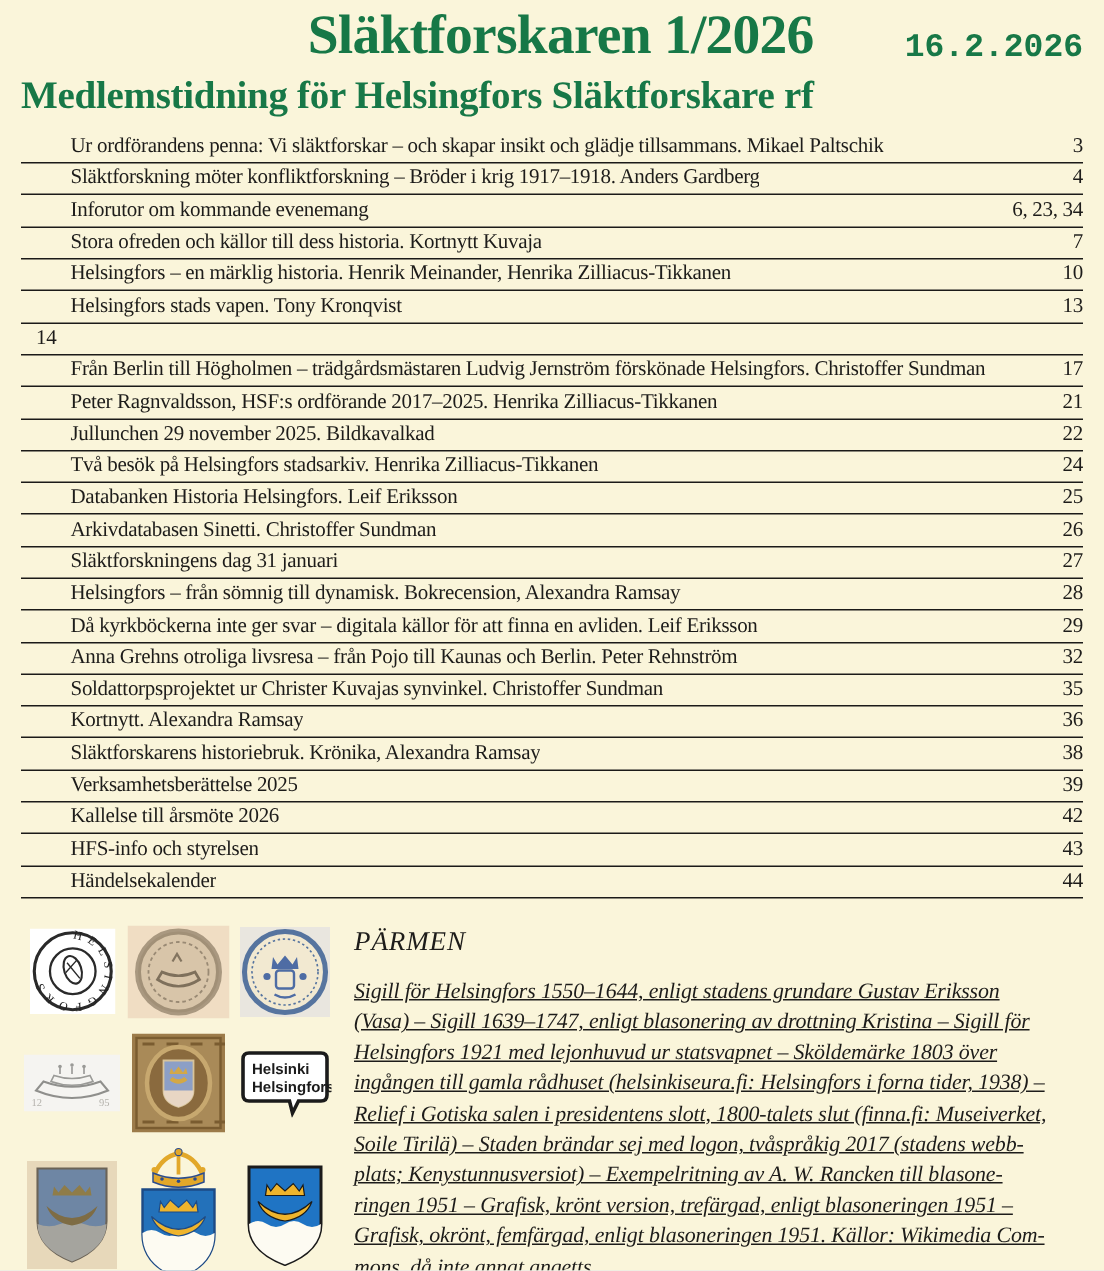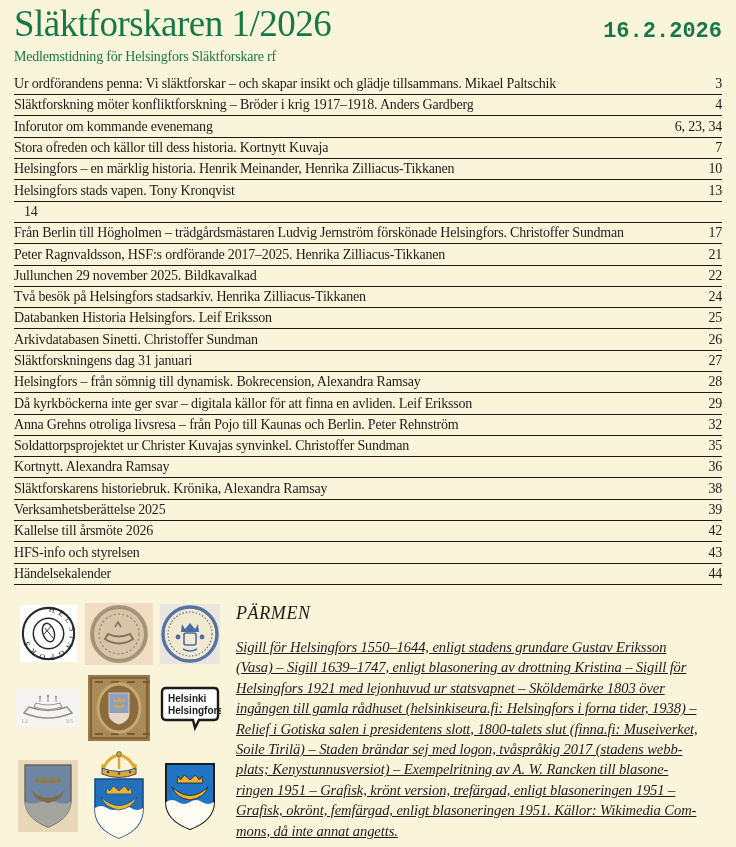--- a/index.html
+++ b/index.html
@@ -12,29 +12,29 @@
     background: var(--bg, #FAF5DA);
     font-family: "Liberation Serif", "DejaVu Serif", serif;
     color: var(--ink, #1d1c1a);
     padding: 5px 14px 0 14px;
     overflow: hidden;
   }
   
   .masthead { display: flex; justify-content: space-between; align-items: flex-start; }
   .masthead h1 {
     font-size: 37px;
-    font-weight: normal;
+    font-weight: bold;
     color: var(--accent, #177847);
     letter-spacing: -0.5px;
     line-height: 1.05;
     text-align: right;
   }
   .masthead .subtitle {
-    font-size: 14px;
-    font-weight: normal;
+    font-size: 26px;
+    font-weight: bold;
     color: var(--accent, #177847);
     margin-top: 5px;
     letter-spacing: -0.2px;
   }
   .masthead-right {
     text-align: right;
     font-size: 22px;
     font-weight: bold;
     color: var(--accent, #177847);
     line-height: 1.1;
@@ -47,21 +47,21 @@
     display: flex;
     justify-content: space-between;
     align-items: flex-end;
     height: 21.3px;
     border-bottom: 1.5px solid var(--rule, #1b1a18);
     font-size: 14px;
     letter-spacing: -0.2px;
     white-space: nowrap;
     padding-bottom: 2px;
   }
-  .toc-title { overflow: hidden; }
+  .toc-title { overflow: hidden; margin-left: 33px; }
   .toc-page { text-align: right; padding-left: 10px; }
   
   .cover-note { display: flex; margin-top: 17px; }
   .thumbs {
     width: 212px;
     flex: 0 0 212px;
     display: grid;
     grid-template-columns: 68px 70px 68px;
     grid-template-rows: 64px 72px 92px;
     gap: 6px 2px;

